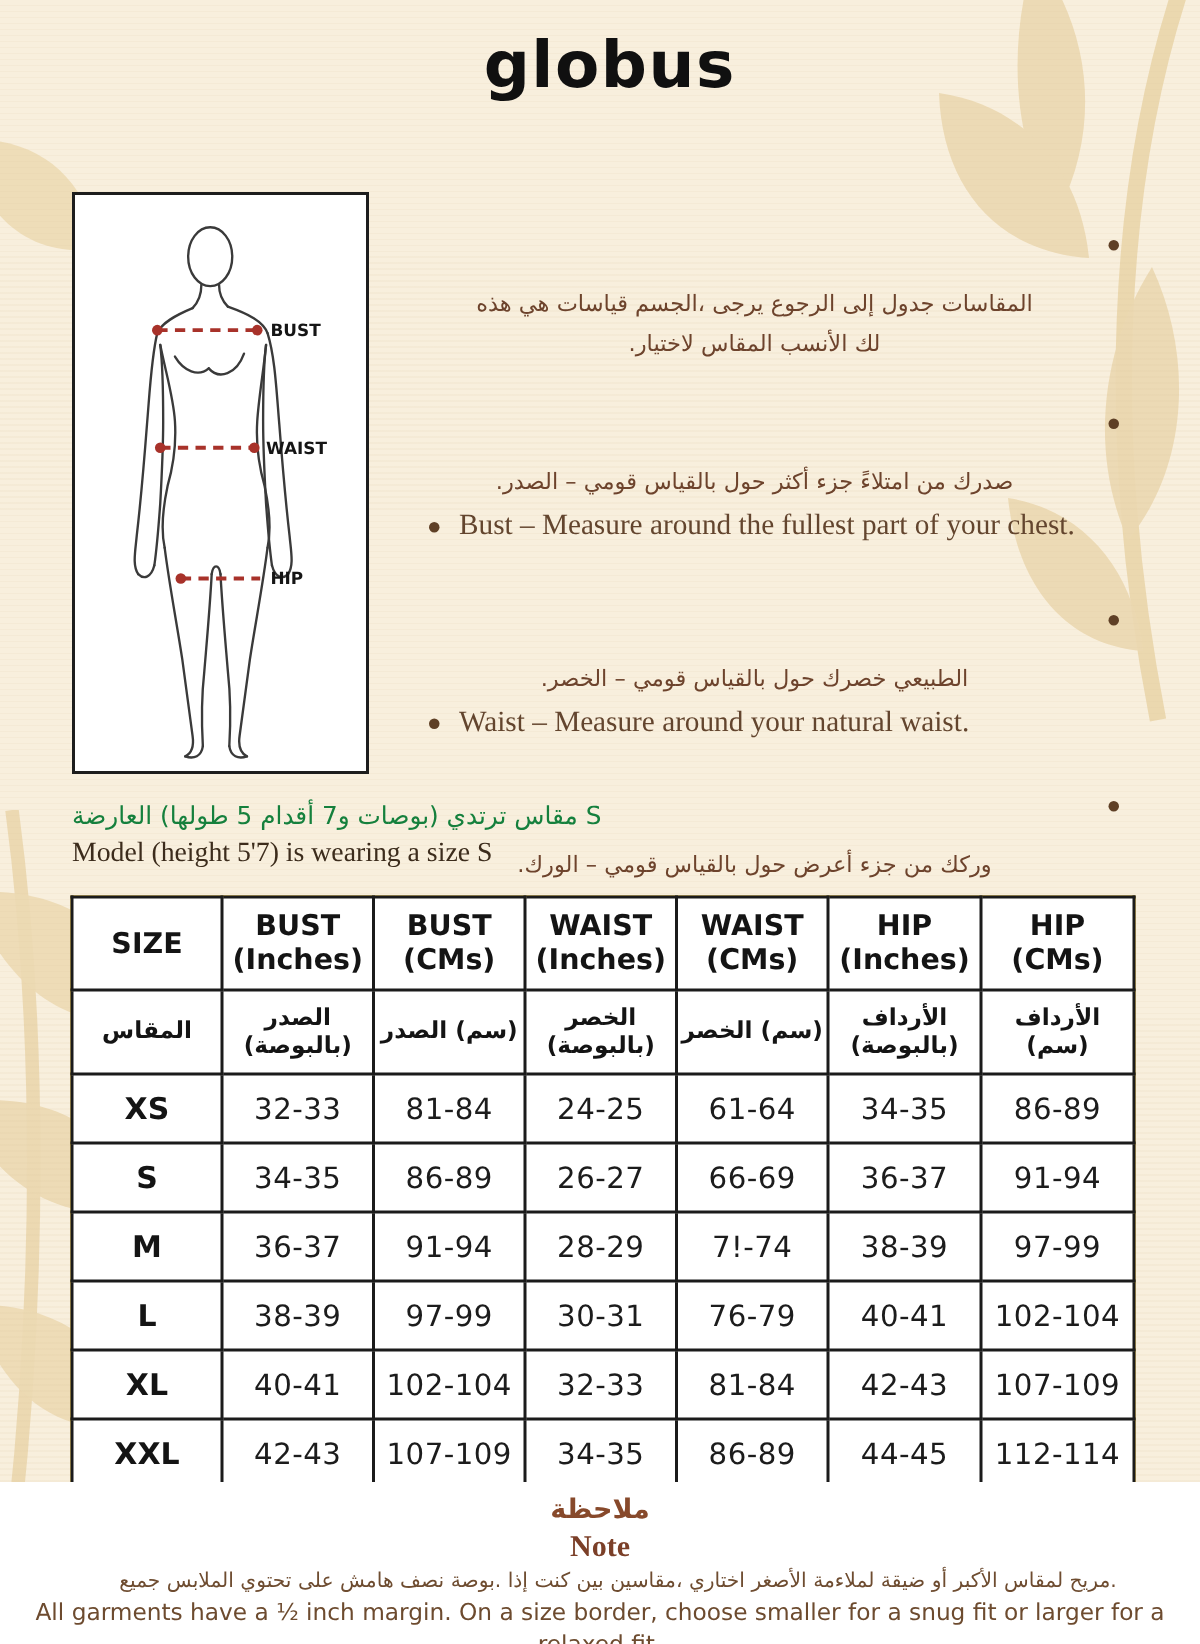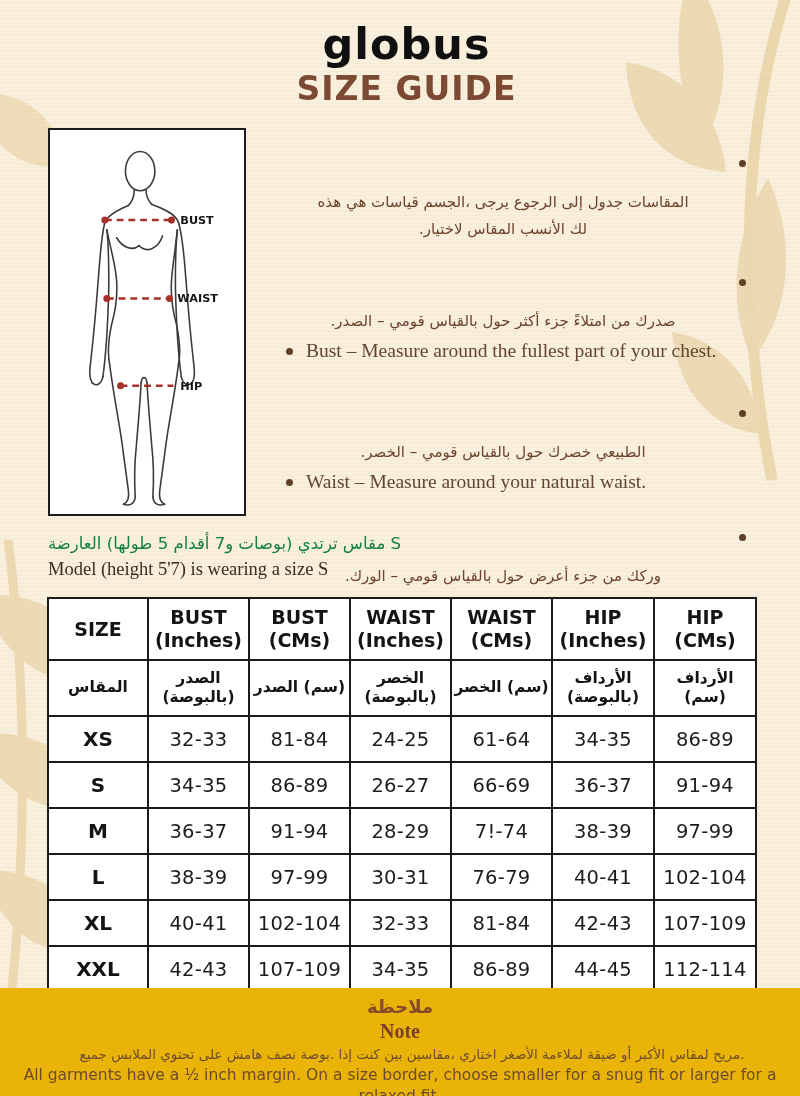--- a/index.html
+++ b/index.html
@@ -92,21 +92,21 @@
   .cell-size {
     font-family:"DejaVu Sans", sans-serif; font-weight:700; font-size:20px; color:#141414;
   }
   .cell-num {
     font-family:"DejaVu Sans", sans-serif; font-weight:400; font-size:19.5px; color:#1c1c1c;
     letter-spacing:0.3px;
   }
 
   .note {
     position:absolute; left:0; top:988px; width:800px; height:108px;
-    background:#eab308; z-index:2; text-align:center; padding-top:7px;
+    background:#ffffff; z-index:2; text-align:center; padding-top:7px;
   }
   .note .ar-title {
     font-family:"DejaVu Sans", sans-serif; font-weight:700; font-size:18px; color:#87492b;
     line-height:24px;
   }
   .note .en-title {
     font-family:"Liberation Serif", serif; font-weight:700; font-size:20px; color:#7b3f28;
     line-height:24px;
   }
   .note .ar-text {
@@ -139,21 +139,20 @@
       <path d="M-28,195 C 34,186 80,214 98,266 C 42,278 -4,250 -28,195 Z"></path>
       <path d="M-18,330 C 40,328 82,360 92,412 C 36,418 0,388 -18,330 Z"></path>
     </g>
   </svg>
   <svg class="deco deco-topleft" viewBox="0 0 70 120">
     <path d="M-25,15 C 25,12 58,40 66,88 C 18,94 -12,66 -25,15 Z" fill="#ecd9b2" opacity="0.85"></path>
   </svg>
 
   <div class="header">
     <div class="brand">globus</div>
-    <div class="page-title">SIZE GUIDE</div>
   </div>
 
   <div class="figure-box">
     <svg viewBox="0 0 198 388">
       <g stroke="#3a3a3a" stroke-width="1.6" fill="none" stroke-linecap="round">
         <ellipse cx="92" cy="40" rx="15" ry="20"></ellipse>
         <path d="M86,59 C86,66 84,71 80,75"></path>
         <path d="M98,59 C98,66 100,70 104,74"></path>
         <path d="M80,75 C68,80 59,85 56,92"></path>
         <path d="M56,92 C52,108 51,130 49,154 C47,180 45,204 42,230 C41,241 39,250 43,256"></path>

